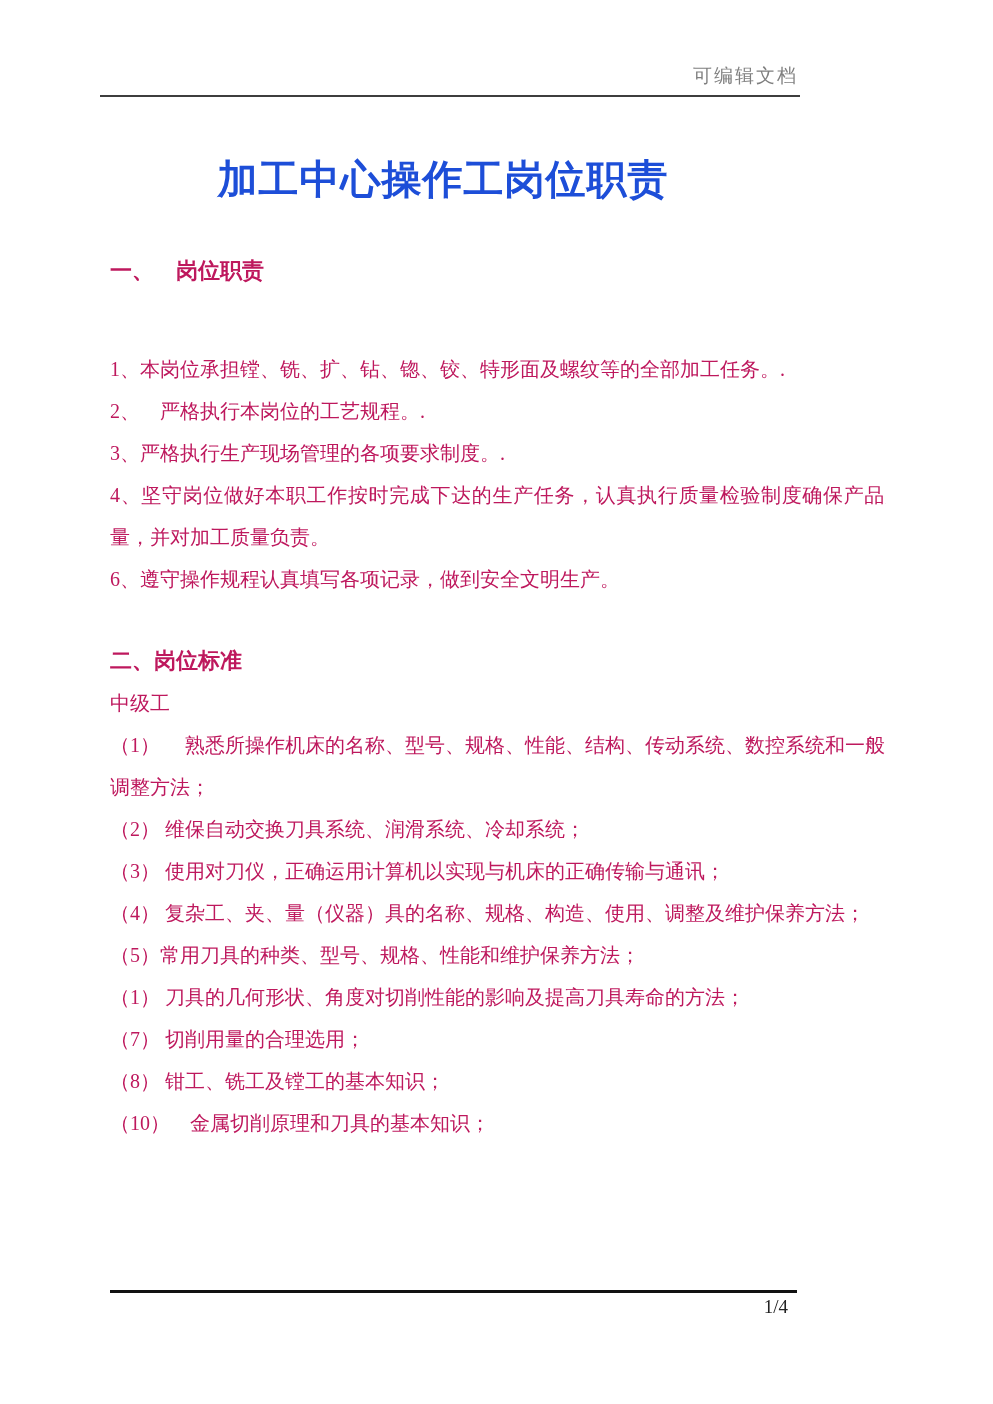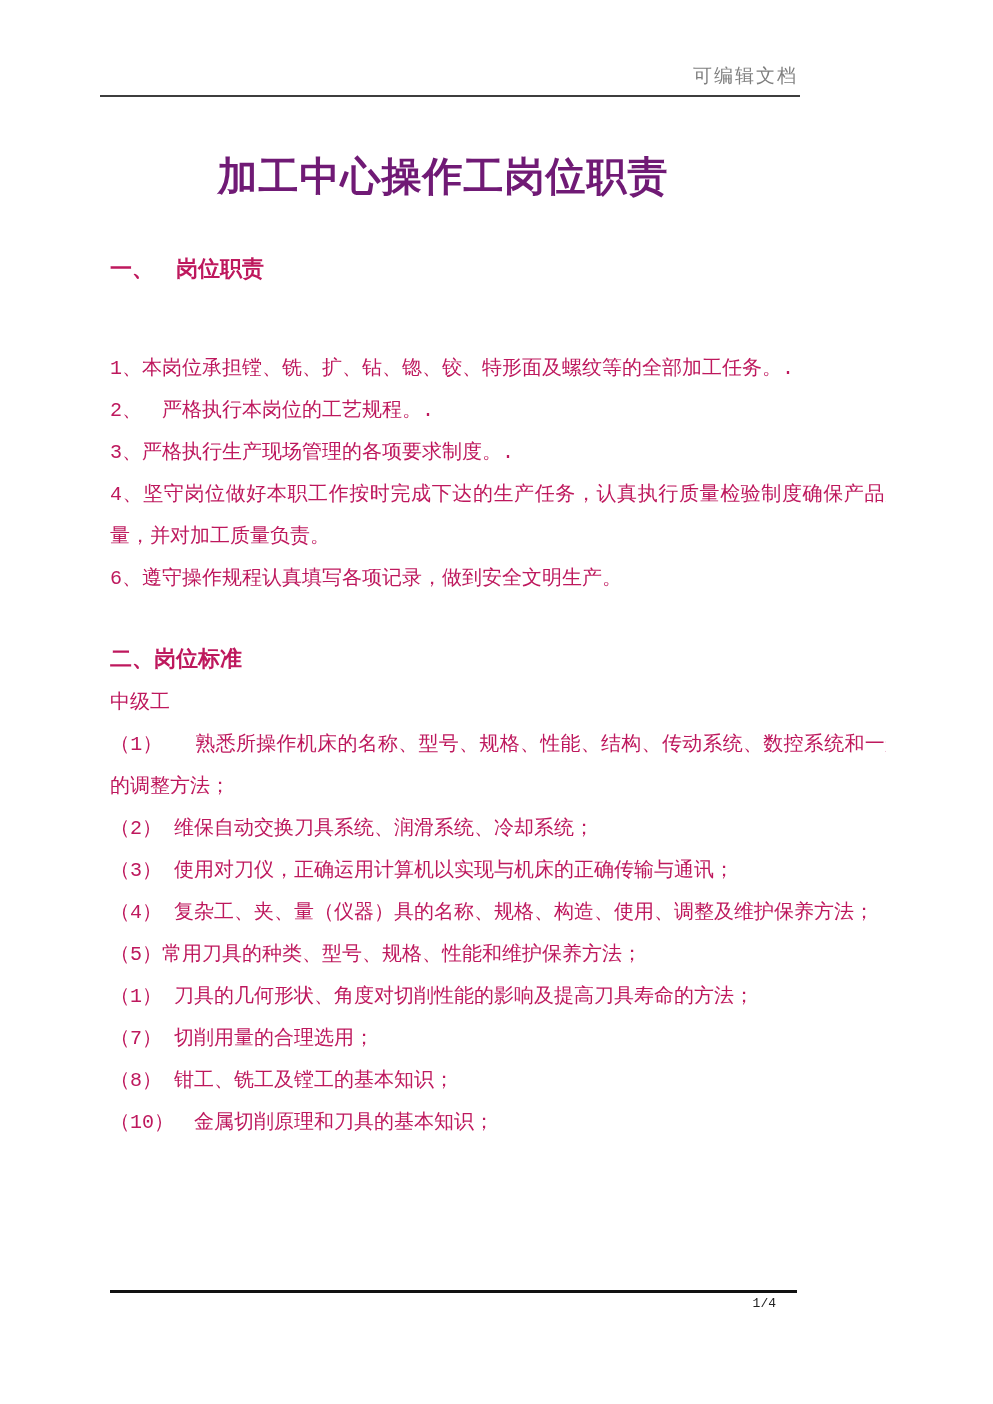--- a/index.html
+++ b/index.html
@@ -5,21 +5,21 @@
   html, body {
     margin: 0;
     padding: 0;
     background: #ffffff;
   }
   .page {
     position: relative;
     width: 886px;
     height: 1404px;
     background: #ffffff;
-    font-family: Liberation Mono, monospace;
+    font-family: Liberation Serif, serif;
     color: #111111;
     overflow: hidden;
   }
   
   .watermark {
     position: absolute;
     top: 63px;
     right: 88px;
     font-size: 19px;
     letter-spacing: 2px;
@@ -38,21 +38,21 @@
     position: absolute;
     top: 150px;
     left: 0;
     width: 100%;
     margin: 0;
     text-align: center;
     font-size: 40px;
     font-weight: bold;
     letter-spacing: 1px;
     line-height: 60px;
-    color: #701a75;
+    color: #1d4ed8;
   }
   
   .content {
     position: absolute;
     top: 250px;
     left: 110px;
     width: 795px;
     font-size: 20px;
     line-height: 42px;
     color: #be185d;
@@ -84,22 +84,22 @@
     position: absolute;
     top: 1290px;
     left: 110px;
     right: 89px;
     border-top: 3px solid #111111;
     height: 0;
   }
   .page-number {
     position: absolute;
     top: 1296px;
-    right: 110px;
-    font-size: 13px;
+    right: 98px;
+    font-size: 19px;
     color: #222222;
   }
 </style>
 </head>
 <body>
 
 <div class="page">
 
   <span class="watermark">可编辑文档</span>
 

